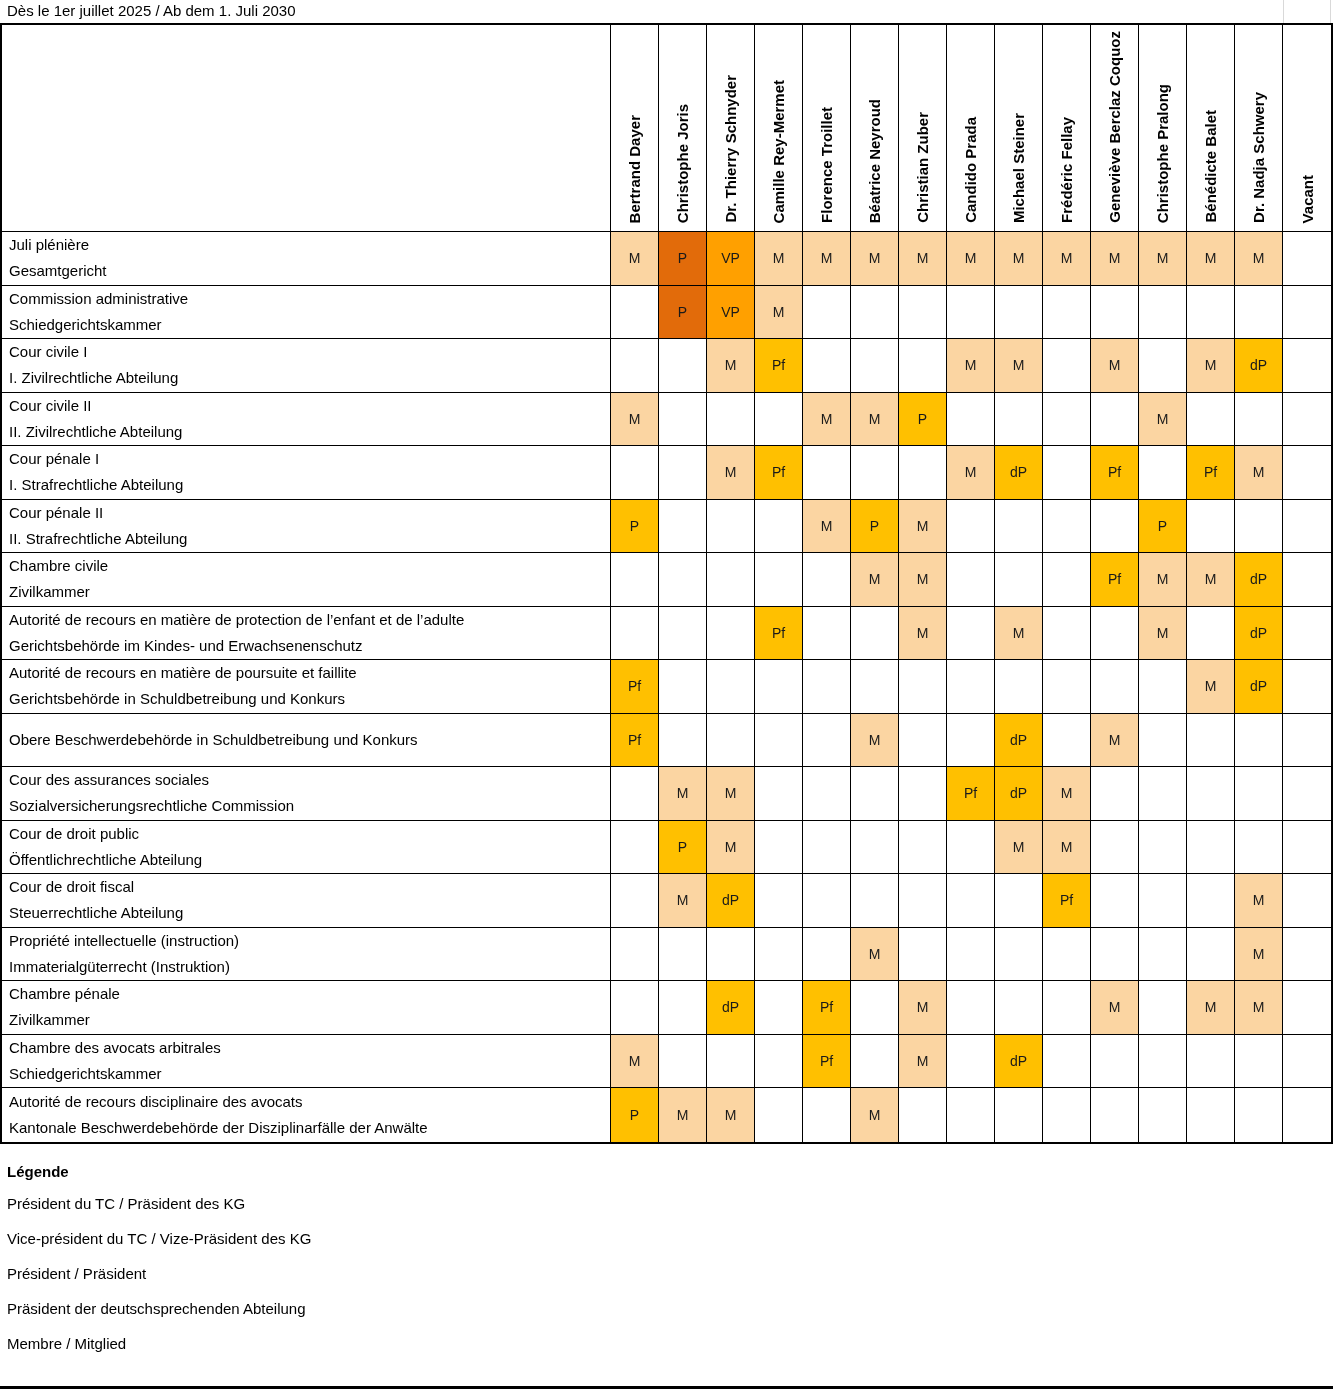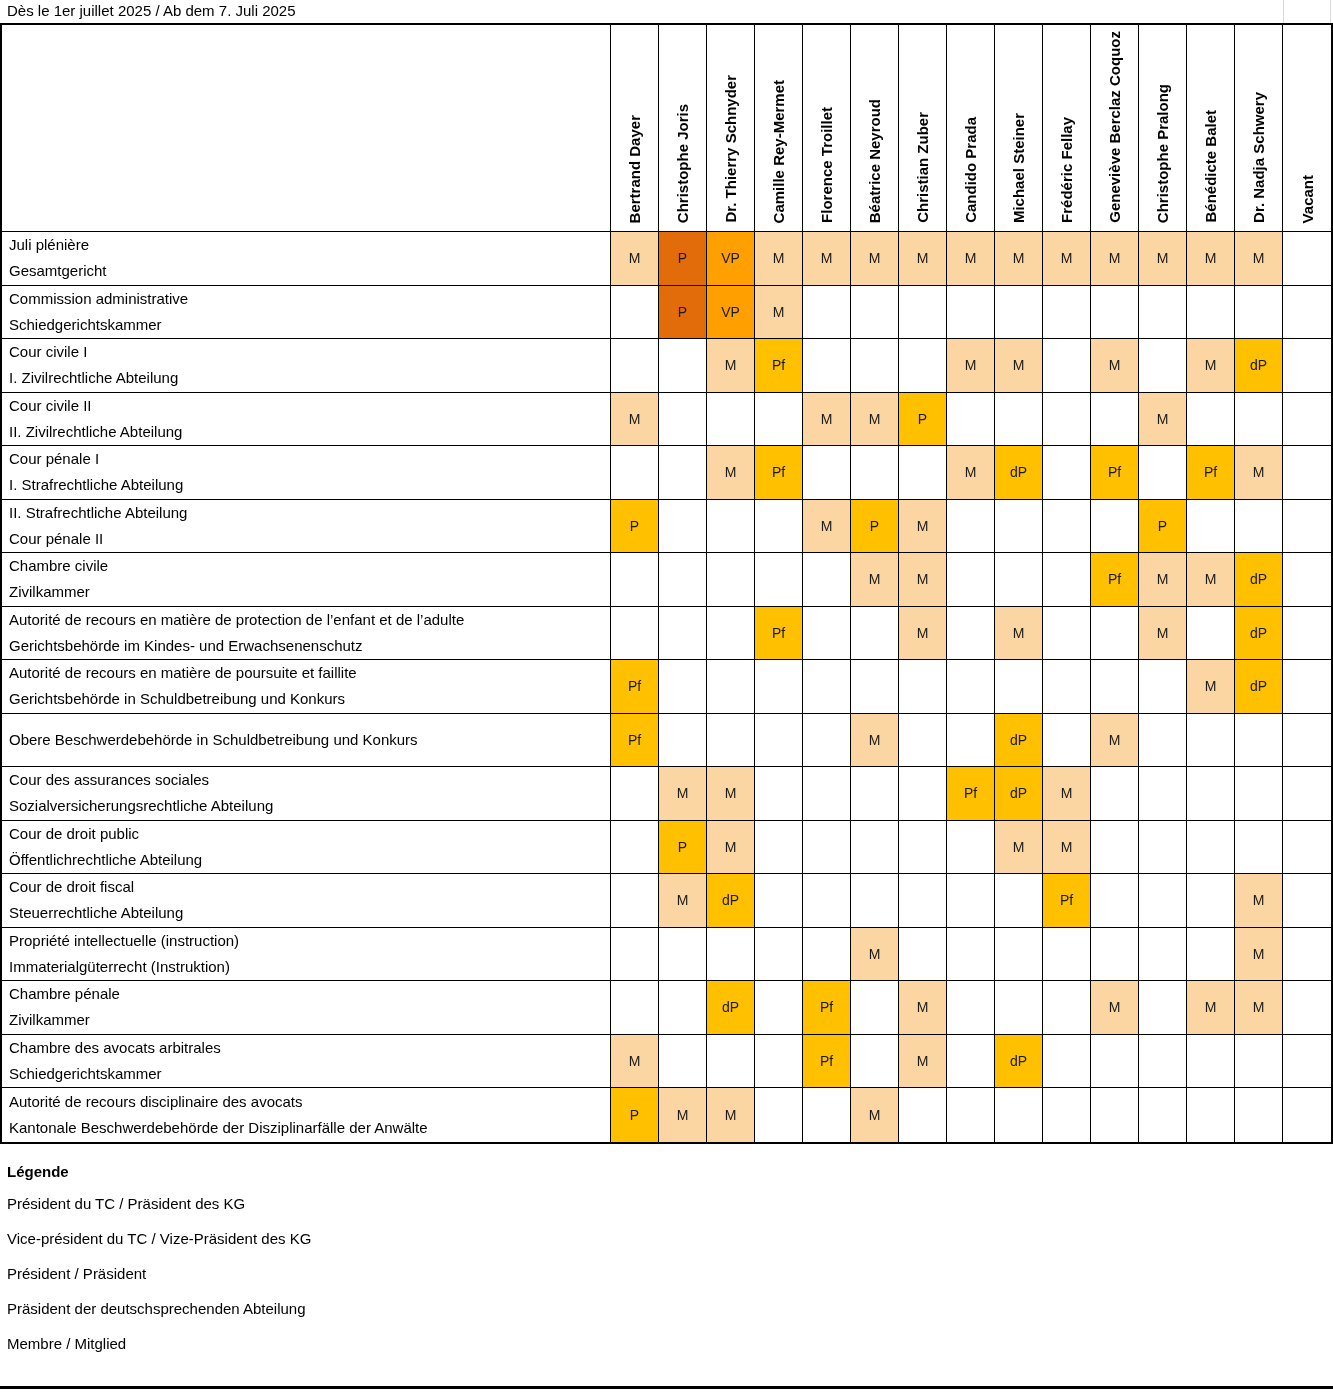--- a/index.html
+++ b/index.html
@@ -28,21 +28,21 @@
   .last-col{border-right:none;}
   .last-row{border-bottom:none;}
   .legend{position:absolute;left:7px;top:1156px;font-size:15px;}
   .legend-title{font-weight:bold;height:30px;display:flex;align-items:center;}
   .legend-item{height:35px;display:flex;align-items:center;}
   .bottom-rule{position:absolute;left:0;top:1386px;width:1333px;height:3px;background:#000;}
 </style>
 </head>
 <body>
 
-<div class="title">Dès le 1er juillet 2025 / Ab dem 7. Juli 2025</div>
+<div class="title">Dès le 1er juillet 2025 / Ab dem 1. Juli 2030</div>
 <div class="ghost-line gl1"></div>
 <div class="ghost-line gl2"></div>
 
 <div class="grid" id="grid">
   <div class="corner"></div>
 <div class="hcell">
       <span>Bertrand Dayer</span>
     </div>
     <div class="hcell">
       <span>Christophe Joris</span>
@@ -175,22 +175,22 @@
     <div class="cell"></div>
     <div class="cell" style="background: rgb(251, 213, 162);">M</div>
     <div class="cell" style="background: rgb(255, 192, 0);">dP</div>
     <div class="cell"></div>
     <div class="cell" style="background: rgb(255, 192, 0);">Pf</div>
     <div class="cell"></div>
     <div class="cell" style="background: rgb(255, 192, 0);">Pf</div>
     <div class="cell" style="background: rgb(251, 213, 162);">M</div>
     <div class="cell last-col"></div>
     <div class="rlabel">
+      <span>Cour pénale II</span>
       <span>II. Strafrechtliche Abteilung</span>
-      <span>Cour pénale II</span>
     </div>
     <div class="cell" style="background: rgb(255, 192, 0);">P</div>
     <div class="cell"></div>
     <div class="cell"></div>
     <div class="cell"></div>
     <div class="cell" style="background: rgb(251, 213, 162);">M</div>
     <div class="cell" style="background: rgb(255, 192, 0);">P</div>
     <div class="cell" style="background: rgb(251, 213, 162);">M</div>
     <div class="cell"></div>
     <div class="cell"></div>
@@ -270,21 +270,21 @@
     <div class="cell"></div>
     <div class="cell" style="background: rgb(255, 192, 0);">dP</div>
     <div class="cell"></div>
     <div class="cell" style="background: rgb(251, 213, 162);">M</div>
     <div class="cell"></div>
     <div class="cell"></div>
     <div class="cell"></div>
     <div class="cell last-col"></div>
     <div class="rlabel">
       <span>Cour des assurances sociales</span>
-      <span>Sozialversicherungsrechtliche Abteilung</span>
+      <span>Sozialversicherungsrechtliche Commission</span>
     </div>
     <div class="cell"></div>
     <div class="cell" style="background: rgb(251, 213, 162);">M</div>
     <div class="cell" style="background: rgb(251, 213, 162);">M</div>
     <div class="cell"></div>
     <div class="cell"></div>
     <div class="cell"></div>
     <div class="cell"></div>
     <div class="cell" style="background: rgb(255, 192, 0);">Pf</div>
     <div class="cell" style="background: rgb(255, 192, 0);">dP</div>

